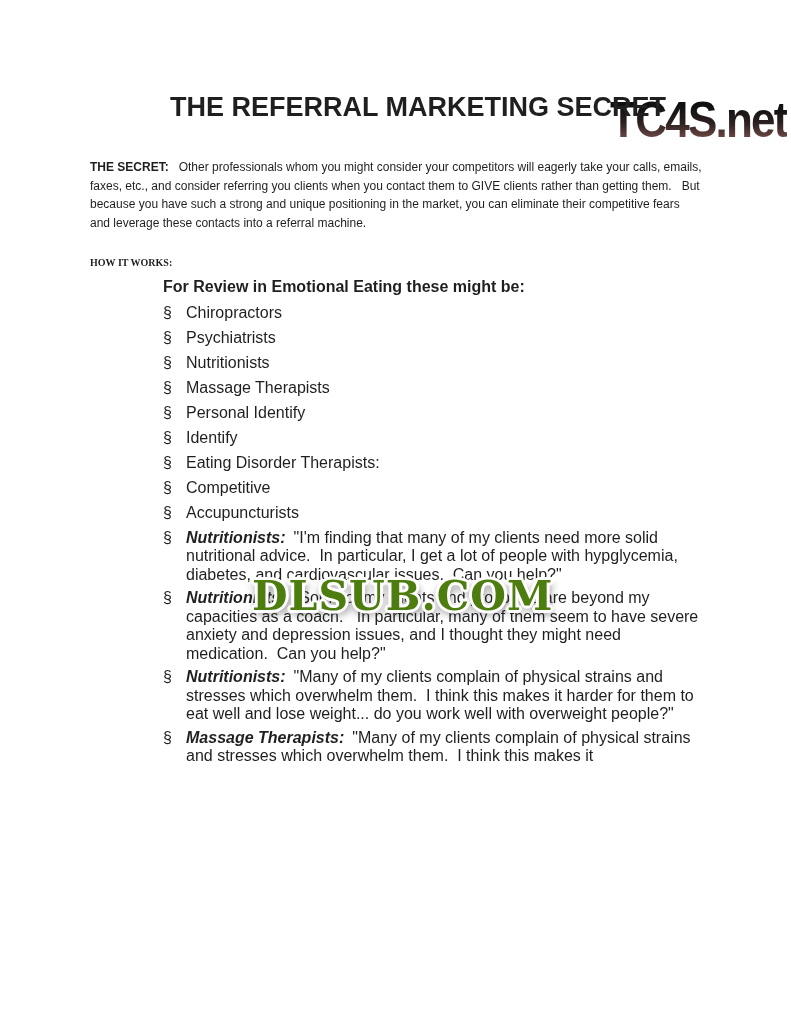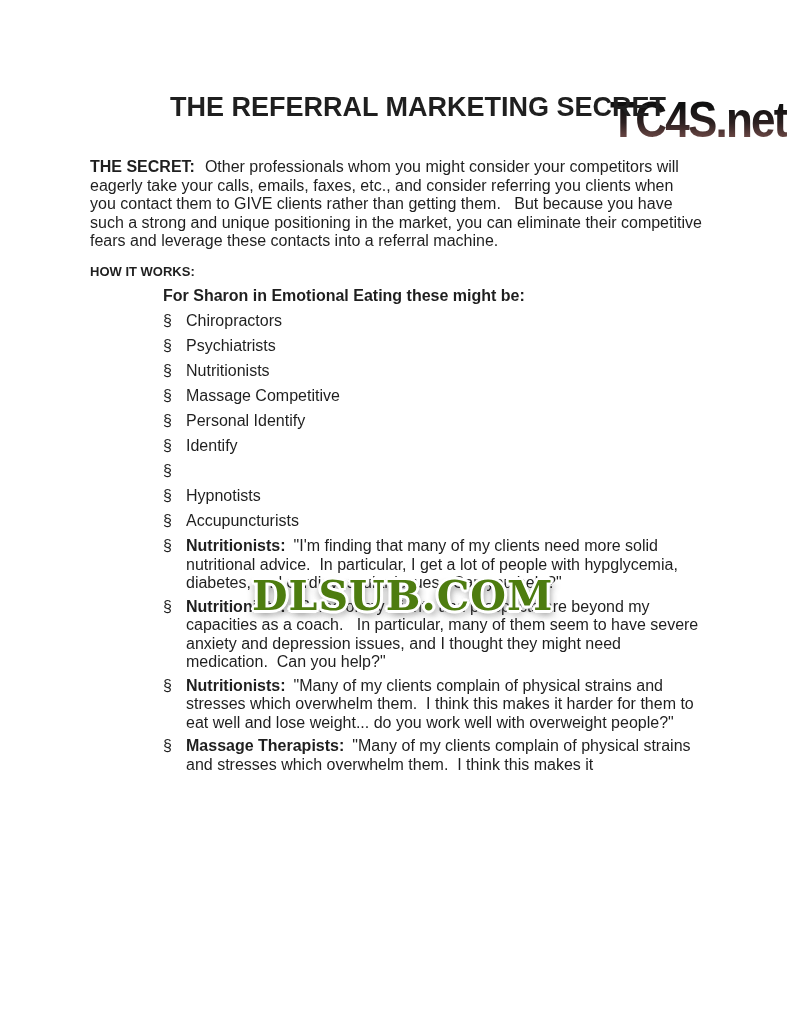--- a/index.html
+++ b/index.html
@@ -49,27 +49,27 @@
   .title {
     margin-top:92px;
     position:relative; left:-37px;
     text-align:right;
     font-size:27px; line-height:30px; font-weight:bold;
     letter-spacing:0px;
     white-space:nowrap;
   }
   .para {
     margin-top:36px;
-    font-size:16px; line-height:18.5px;
+    font-size:12px; line-height:18.5px;
     white-space:pre-wrap;
   }
   .para .lead { font-weight:bold; margin-right:10px; }
   .how {
-    margin-top:11px;
-    font-size:13px; line-height:19px; font-weight:bold;
+    margin-top:21px;
+    font-size:10px; line-height:19px; font-weight:bold;font-family:Liberation Serif, serif;
   }
   .step-heading {
     margin-top:7px; margin-left:50px;
     font-size:16px; line-height:18.5px; font-weight:bold;
     white-space:pre-wrap;
   }
   .sub-heading {
     margin-top:6px; margin-left:73px;
     font-size:16px; line-height:18.5px; font-weight:bold;
   }
@@ -79,69 +79,70 @@
     font-size:16px; line-height:18.5px;
   }
   ul.bullets .sect { flex:0 0 23px; }
   ul.bullets2 { list-style:none; margin-top:4px; }
   ul.bullets2 li {
     display:flex; margin-left:73px; margin-bottom:5px;
     font-size:16px; line-height:18.5px;
   }
   ul.bullets2 .sect { flex:0 0 23px; }
   ul.bullets2 .btext { flex:1 1 auto; white-space:pre-wrap; }
-  ul.bullets2 .blabel { font-weight:bold; margin-right:8px; }
+  ul.bullets2 .blabel { font-weight:bold; margin-right:8px;font-style:italic; }
 </style>
 </head>
 <body>
 
 <div class="page">
 
   <div class="wm-tc4s">TC4S.net</div>
 
   <h1 class="title">THE REFERRAL MARKETING SECRET</h1>
 
   <p class="para"><span class="lead">THE SECRET:</span><span>Other professionals whom you might consider your competitors will eagerly take your calls, emails, faxes, etc., and consider referring you clients when you contact them to GIVE clients rather than getting them.   But because you have such a strong and unique positioning in the market, you can eliminate their competitive fears and leverage these contacts into a referral machine.</span></p>
 
   <div class="how">HOW IT WORKS:</div>
 
 
-  <div class="sub-heading">For Sharon in Emotional Eating these might be:</div>
+  <div class="sub-heading">For Review in Emotional Eating these might be:</div>
 
   <ul class="bullets">
     <li>
         <span class="sect">§</span>
         <span>Chiropractors</span>
       </li>
     <li>
         <span class="sect">§</span>
         <span>Psychiatrists</span>
       </li>
     <li>
         <span class="sect">§</span>
         <span>Nutritionists</span>
       </li>
     <li>
         <span class="sect">§</span>
-        <span>Massage Competitive</span>
+        <span>Massage Therapists</span>
       </li>
     <li>
         <span class="sect">§</span>
         <span>Personal Identify</span>
       </li>
     <li>
         <span class="sect">§</span>
         <span>Identify</span>
       </li>
     <li>
         <span class="sect">§</span>
+        <span>Eating Disorder Therapists:</span>
       </li>
     <li>
         <span class="sect">§</span>
-        <span>Hypnotists</span>
+        <span>Competitive</span>
       </li>
     <li>
         <span class="sect">§</span>
         <span>Accupuncturists</span>
       </li>
   </ul>
 
 
   <ul class="bullets2">
     <li>

